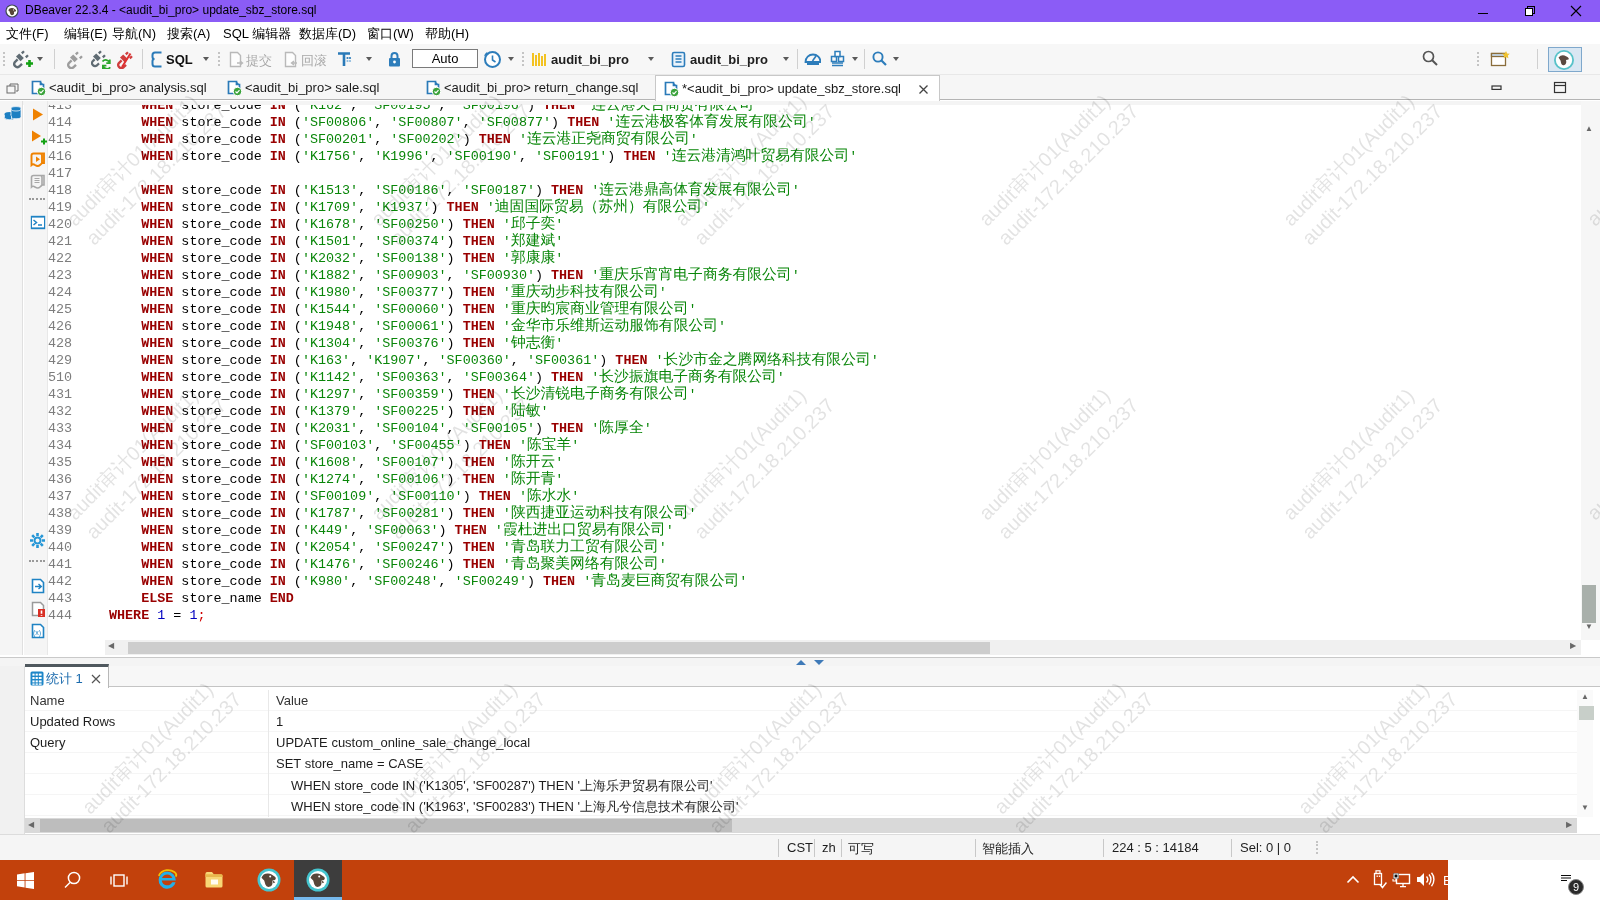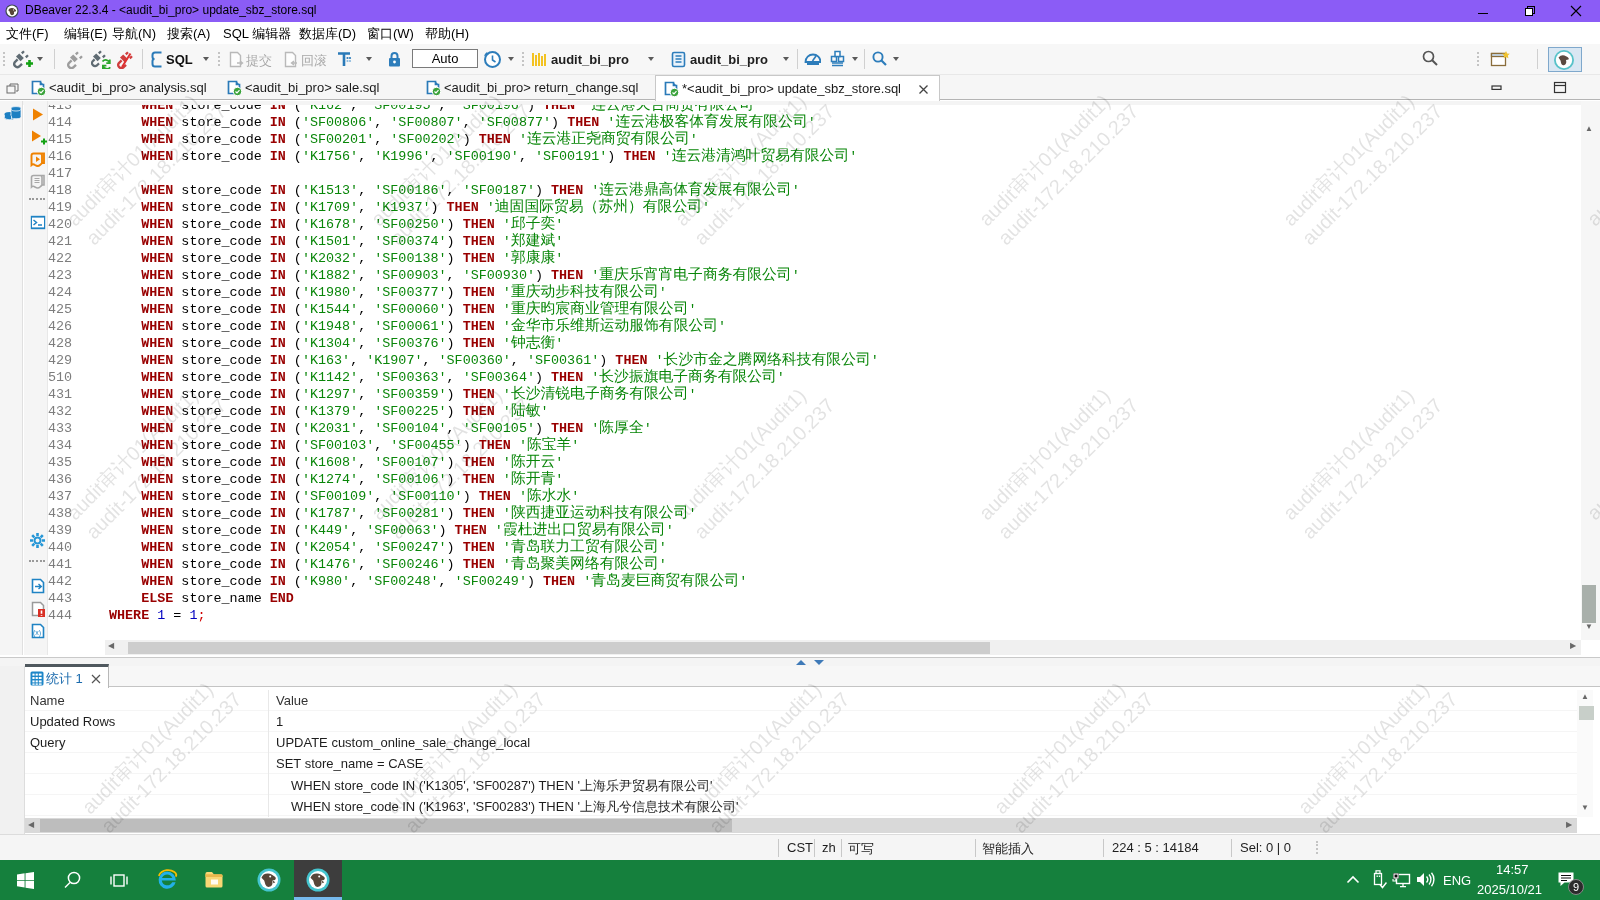--- a/index.html
+++ b/index.html
@@ -56,21 +56,21 @@
 .trow{position:absolute;left:0;width:1552px;height:21px;border-bottom:1px solid #f5f5f5}
 .trow .c1{position:absolute;left:5px;top:3px;white-space:pre}
 .trow .c2{position:absolute;left:251px;top:3px;white-space:pre}
 .trow .c2i{position:absolute;left:266px;top:3px;white-space:pre}
 #vline{position:absolute;left:268px;top:24px;width:1px;height:127px;background:#e8e8e8}
 
 #status{left:0;top:834px;width:1600px;height:26px;background:#f5f5f5;border-top:1px solid #dcdcdc;font-size:13px;color:#1e1e1e}
 #status span.it{position:absolute;top:5px;white-space:pre}
 .ssep{position:absolute;top:4px;width:1px;height:18px;background:#c8c8c8}
 
-#taskbar{left:0;top:860px;width:1600px;height:40px;background:#15803d}
+#taskbar{left:0;top:860px;width:1448px;height:40px;background:#c2410c}
 #tbactive{position:absolute;left:294px;top:0;width:48px;height:40px;background:#3d3d3d}
 #tbactive .ul{position:absolute;left:0;bottom:0;width:48px;height:3px;background:#76b9ed}
 .traytxt{position:absolute;color:#fff;font-size:13px}
 
 #wmlayer{left:0;top:0;width:1600px;height:860px;overflow:hidden;pointer-events:none;z-index:50}
 .wmb{position:absolute;font-size:20px;line-height:27px;color:rgba(0,0,0,0.115);white-space:pre;transform:rotate(-45deg);transform-origin:0 0}
 svg{display:block}
 </style></head>
 <body>
 

